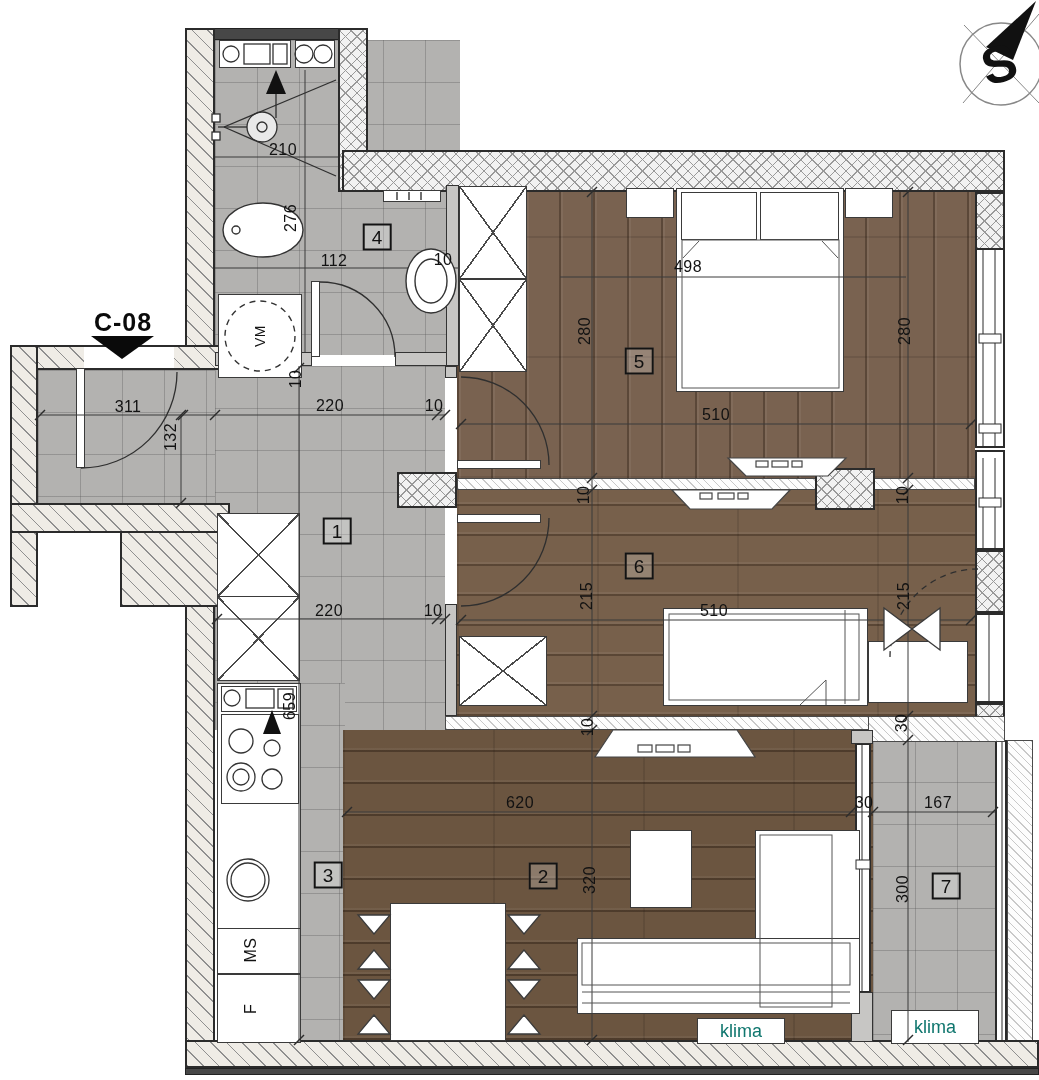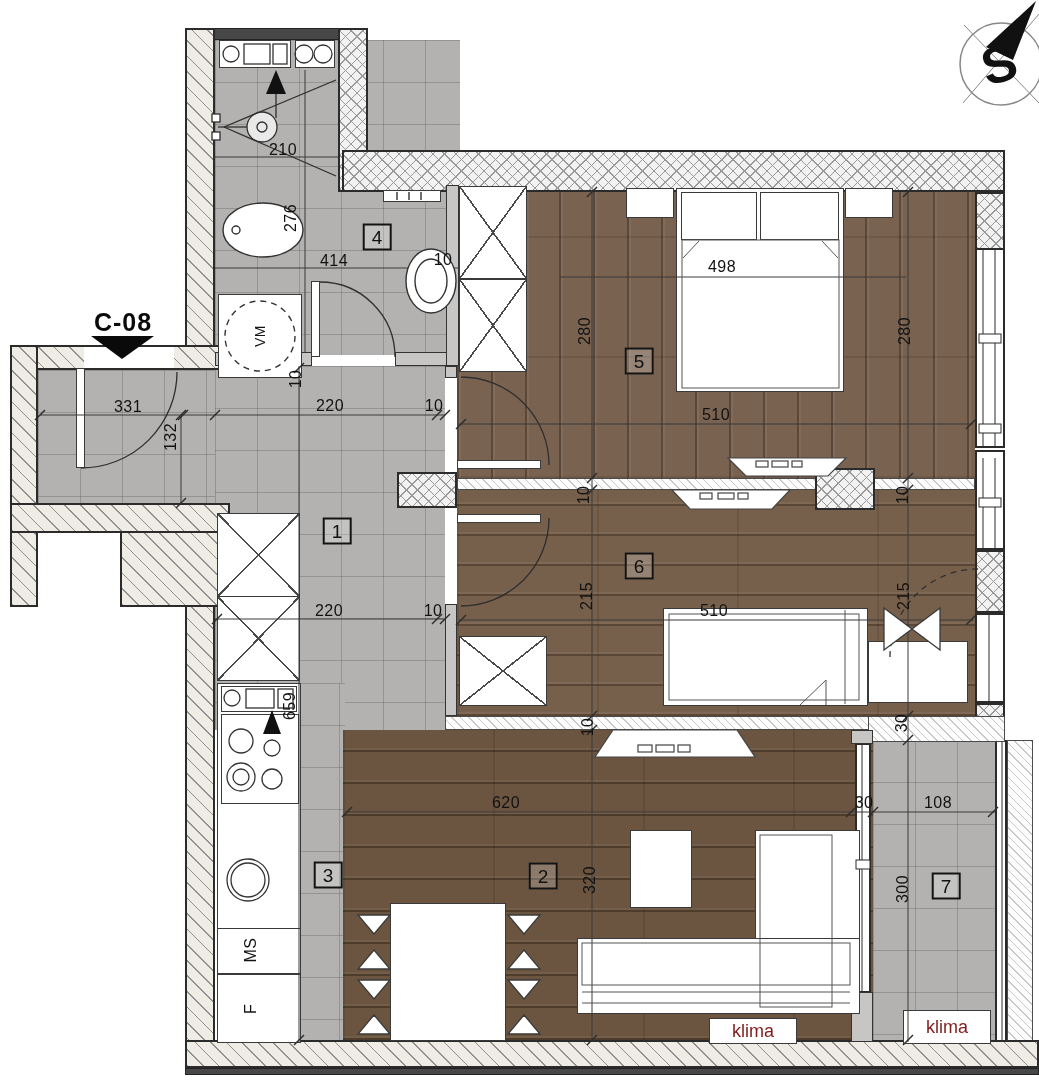--- a/index.html
+++ b/index.html
@@ -39,21 +39,21 @@
   .furn { background:#fff; border:1.6px solid #3a3a3a; }
   .xbox { background-color:#fff; border:1.6px solid #3a3a3a;
     background-image: linear-gradient(to top right, transparent calc(50% - .8px), #4a4a4a calc(50% - .8px) calc(50% + .8px), transparent calc(50% + .8px)),
                       linear-gradient(to bottom right, transparent calc(50% - .8px), #4a4a4a calc(50% - .8px) calc(50% + .8px), transparent calc(50% + .8px)); }
   
   .dim { position:absolute; font-size:16px; color:#121212; transform:translate(-50%,-50%); white-space:nowrap; letter-spacing:.4px; }
   .dim.rot { transform:translate(-50%,-50%) rotate(-90deg); }
   .rlabel { position:absolute; transform:translate(-50%,-50%); border:2px solid #131313; padding:0 7px;
     font-size:19px; color:#111; background:rgba(255,255,255,.22); line-height:23px; }
   .c01 { position:absolute; transform:translate(-50%,-50%); font-weight:700; font-size:25px; color:#0a0a0a; letter-spacing:1px; }
-  .klima { display:flex; align-items:center; justify-content:center; font-size:18px; color:#7f1d1d;margin-left:12px; }
+  .klima { display:flex; align-items:center; justify-content:center; font-size:18px; color:#0f766e; }
   .compass-s { position:absolute; transform:translate(-50%,-50%) rotate(-15deg); font-weight:700; font-size:52px; color:#111; }
 </style>
 </head>
 <body>
 
 <div class="plan">
 
   <div class="a tile" style="left:215px;top:40px;width:245px;height:315px"></div>
   <div class="a tile" style="left:38px;top:370px;width:177px;height:135px"></div>
   <div class="a tile" style="left:215px;top:366px;width:230px;height:364px"></div>
@@ -288,45 +288,45 @@
     <g fill="none" stroke="#888" stroke-width="1.5">
       <circle cx="1001" cy="64" r="41"></circle>
       <line x1="963" y1="103" x2="1039" y2="14" stroke-width="1"></line>
       <line x1="964" y1="25" x2="1039" y2="103" stroke-width="1"></line>
       <polygon points="986,47 1036,1 1013,60" fill="#111" stroke="none"></polygon>
     </g>
   </svg>
 
   <div class="dim" style="left:283px;top:150px">210</div>
   <div class="dim rot" style="left:291px;top:218px">276</div>
-  <div class="dim" style="left:334px;top:261px">414</div>
+  <div class="dim" style="left:334px;top:261px">112</div>
   <div class="dim" style="left:443px;top:260px">10</div>
-  <div class="dim" style="left:128px;top:407px">331</div>
+  <div class="dim" style="left:128px;top:407px">311</div>
   <div class="dim rot" style="left:171px;top:437px">132</div>
   <div class="dim" style="left:330px;top:406px">220</div>
   <div class="dim" style="left:434px;top:406px">10</div>
   <div class="dim rot" style="left:296px;top:379px">10</div>
   <div class="dim" style="left:329px;top:611px">220</div>
   <div class="dim" style="left:433px;top:611px">10</div>
   <div class="dim rot" style="left:290px;top:706px">659</div>
-  <div class="dim" style="left:722px;top:267px">498</div>
+  <div class="dim" style="left:688px;top:267px">498</div>
   <div class="dim rot" style="left:585px;top:331px">280</div>
   <div class="dim" style="left:716px;top:415px">510</div>
   <div class="dim rot" style="left:905px;top:331px">280</div>
   <div class="dim rot" style="left:584px;top:495px">10</div>
   <div class="dim rot" style="left:903px;top:495px">10</div>
   <div class="dim rot" style="left:587px;top:596px">215</div>
   <div class="dim" style="left:714px;top:611px">510</div>
   <div class="dim rot" style="left:904px;top:596px">215</div>
   <div class="dim rot" style="left:588px;top:727px">10</div>
   <div class="dim rot" style="left:902px;top:723px">30</div>
-  <div class="dim" style="left:506px;top:803px">620</div>
+  <div class="dim" style="left:520px;top:803px">620</div>
   <div class="dim rot" style="left:590px;top:880px">320</div>
   <div class="dim" style="left:864px;top:803px">30</div>
-  <div class="dim" style="left:938px;top:803px">108</div>
+  <div class="dim" style="left:938px;top:803px">167</div>
   <div class="dim rot" style="left:903px;top:889px">300</div>
 
   <div class="rlabel" style="left:337px;top:531px">1</div>
   <div class="rlabel" style="left:543px;top:876px">2</div>
   <div class="rlabel" style="left:328px;top:875px">3</div>
   <div class="rlabel" style="left:377px;top:237px">4</div>
   <div class="rlabel" style="left:639px;top:361px">5</div>
   <div class="rlabel" style="left:639px;top:566px">6</div>
   <div class="rlabel" style="left:946px;top:886px">7</div>
 

